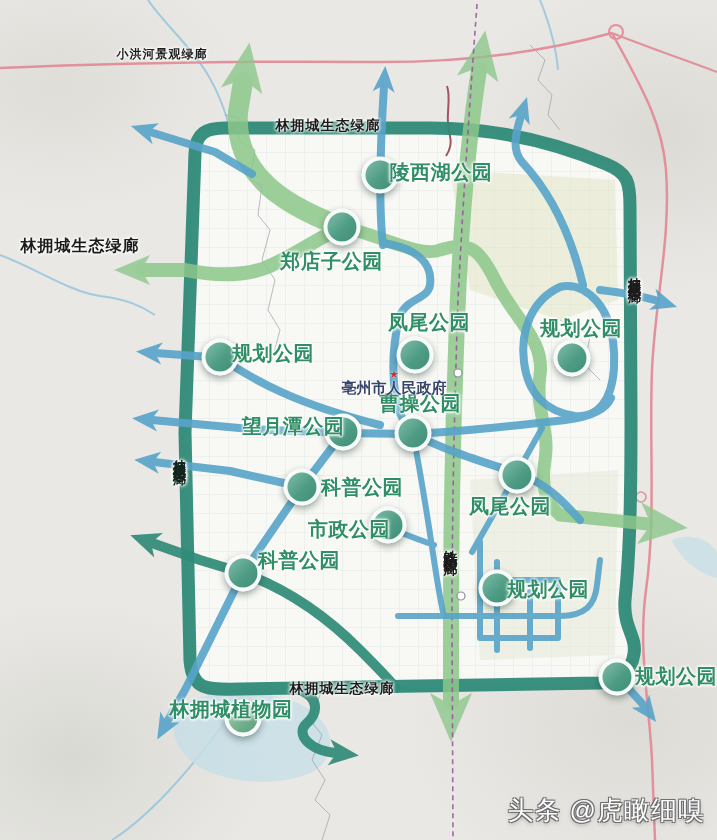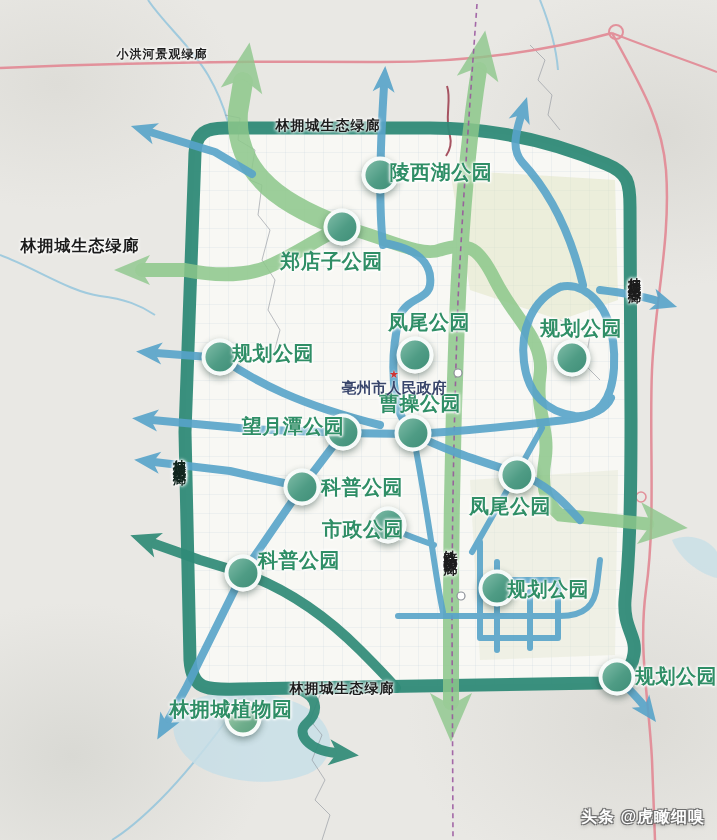--- a/index.html
+++ b/index.html
@@ -21,21 +21,21 @@
     font-weight:bold;font-size:20px;color:#2f8e66;white-space:nowrap;letter-spacing:.5px;
     text-shadow:0 0 3px #fff,0 0 3px #fff,0 0 4px #fff,0 1px 2px #fff;}
   .clabel{position:absolute;transform:translate(-50%,-50%);z-index:32;font-weight:900;
     white-space:nowrap;letter-spacing:1px;
     text-shadow:0 0 3px #fff,0 0 3px #fff,0 0 4px rgba(255,255,255,.9);}
   .clabel.v{writing-mode:vertical-rl;text-orientation:upright;letter-spacing:2px;}
   .gov{position:absolute;transform:translate(-50%,-50%);z-index:31;text-align:center;}
   .gov .star{color:#cc3333;font-size:11px;line-height:10px;text-shadow:0 0 2px #fff;}
   .gov .gname{font-size:15px;font-weight:bold;color:#38456b;white-space:nowrap;
     text-shadow:0 0 2px #fff,0 0 2px #fff;}
-  .wm{position:absolute;right:12px;bottom:12px;z-index:40;font-size:16px;font-weight:700;
+  .wm{position:absolute;right:12px;bottom:12px;z-index:40;font-size:26px;font-weight:400;
     color:#fdfdfd;letter-spacing:1px;
     text-shadow:-1px -1px 0 #6e6e6e,1px -1px 0 #6e6e6e,-1px 1px 0 #6e6e6e,1px 1px 0 #6e6e6e,0 2px 4px rgba(0,0,0,.35);}
 </style>
 </head>
 <body>
 
 <div class="stage">
 
 <svg class="layer" width="717" height="840" viewBox="0 0 717 840">
   <defs>
@@ -157,21 +157,21 @@
         <div class="dot"></div>
       </div>
       <div class="plabel" style="left: 293px; top: 426px;">望月潭公园</div>
       <div class="park" style="left: 302px; top: 487px;">
         <div class="dot"></div>
       </div>
       <div class="plabel" style="left: 362px; top: 487px;">科普公园</div>
       <div class="park" style="left: 388px; top: 525px;">
         <div class="dot"></div>
       </div>
-      <div class="plabel" style="left: 363px; top: 529px; text-align: center;">市政公园</div>
+      <div class="plabel" style="left: 349px; top: 529px; text-align: center;">市政公园</div>
       <div class="park" style="left: 243px; top: 573px;">
         <div class="dot"></div>
       </div>
       <div class="plabel" style="left: 299px; top: 560px;">科普公园</div>
       <div class="park" style="left: 517px; top: 475px;">
         <div class="dot"></div>
       </div>
       <div class="plabel" style="left: 510px; top: 506px; text-align: right;">凤尾公园</div>
       <div class="park" style="left: 572px; top: 358px;">
         <div class="dot"></div>

